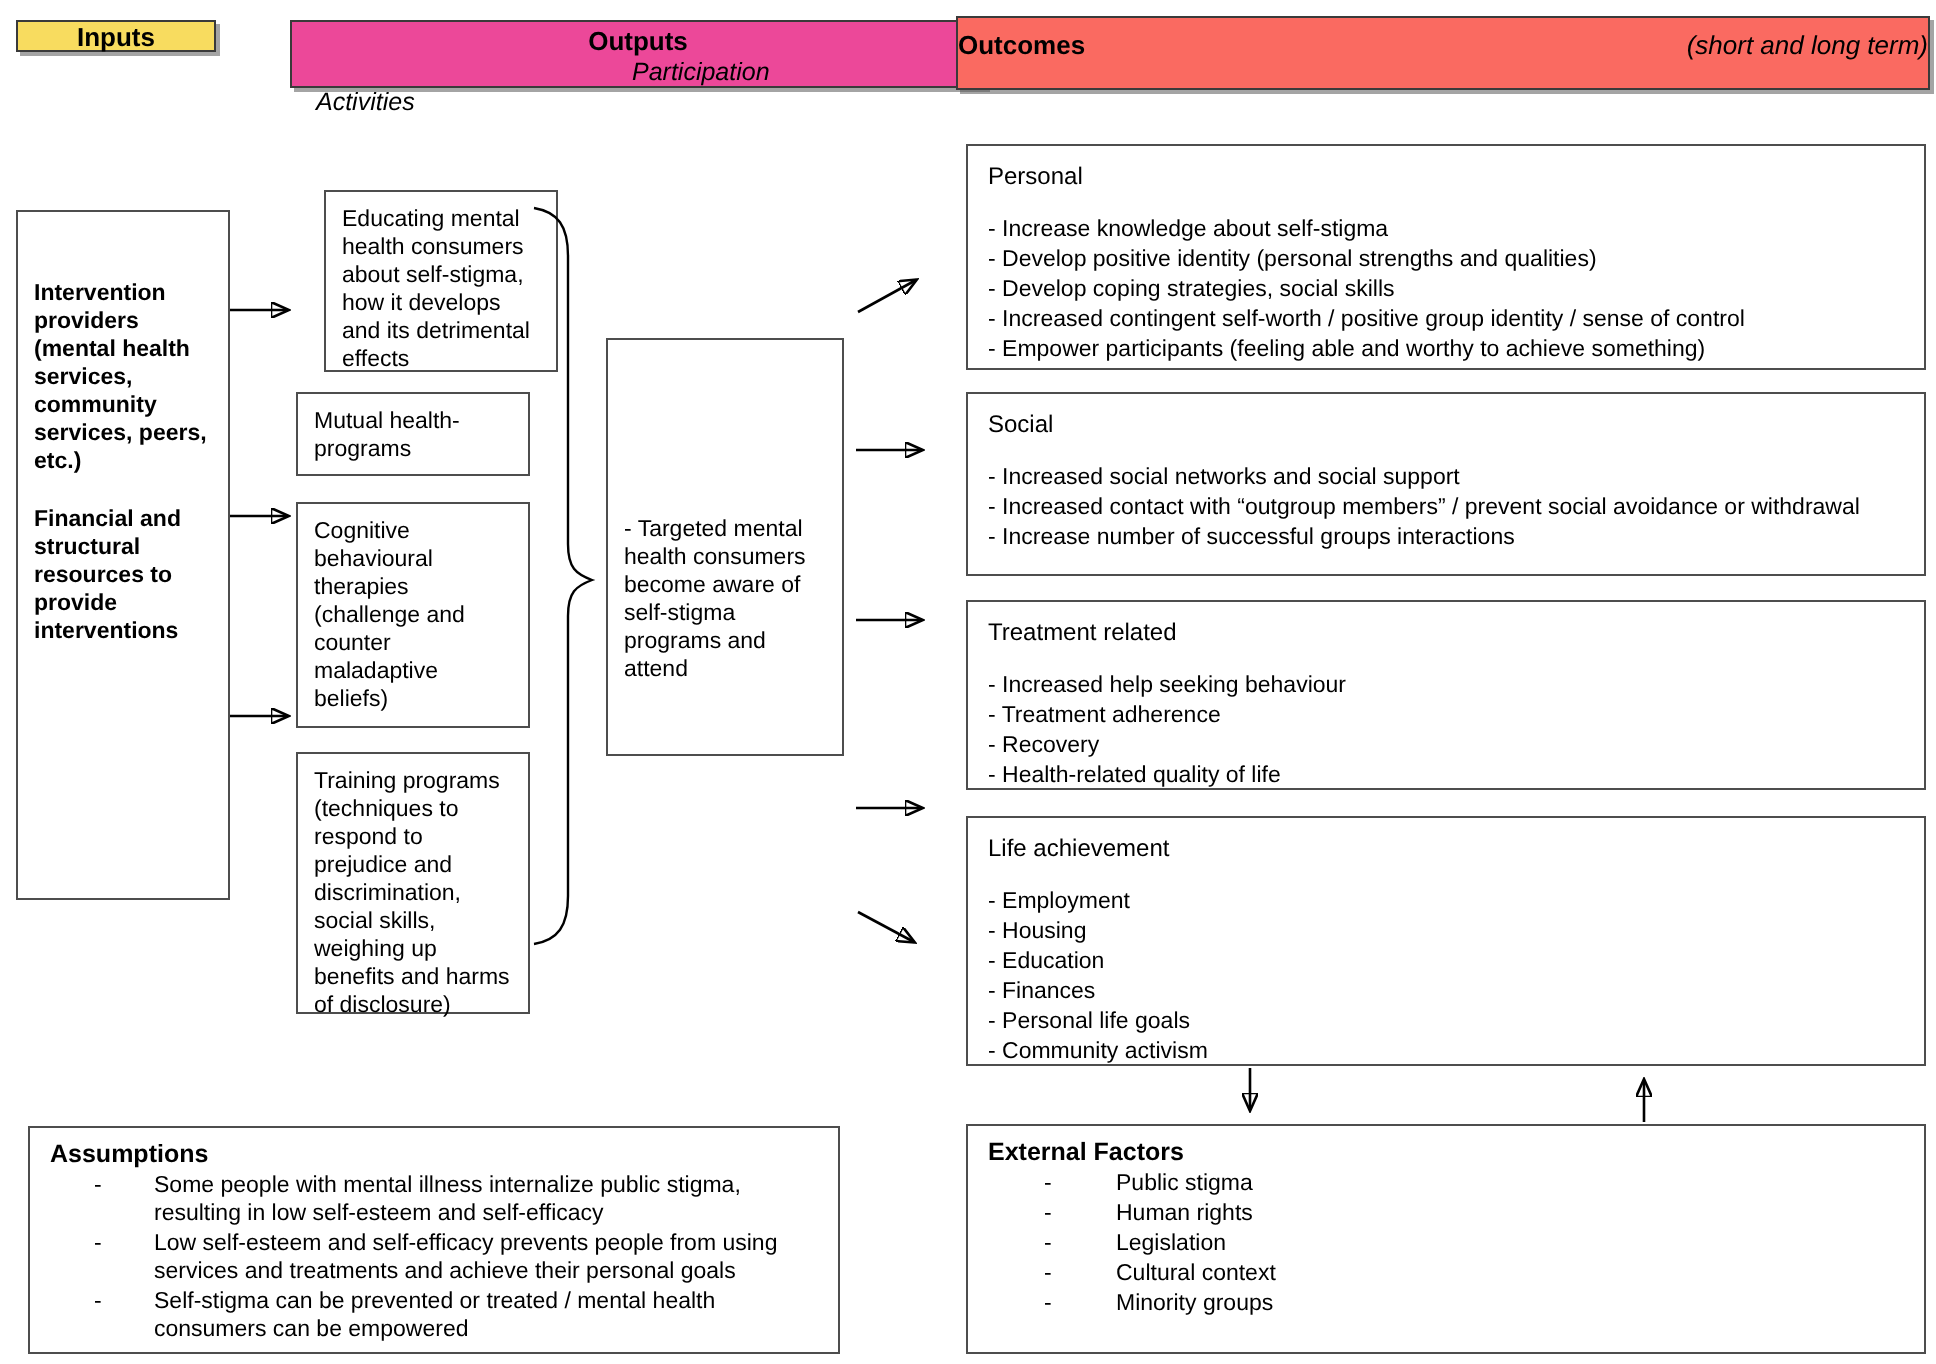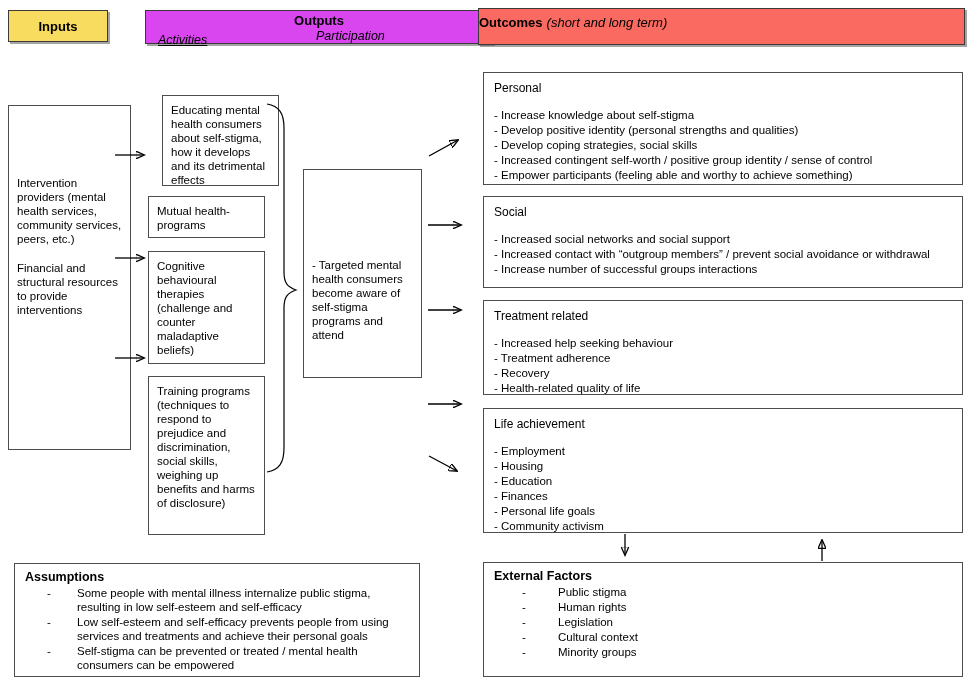--- a/index.html
+++ b/index.html
@@ -18,62 +18,63 @@
   }
   .abs { position: absolute; box-sizing: border-box; }
 
   
   .hdr {
     border: 1px solid #3a3a3a;
     box-shadow: 2px 2px 0 rgba(90,90,90,0.55);
     font-size: 13px;
   }
   .hdr-inputs {
-    left: 8px; top: 10px; width: 100px; height: 32px;
+    left: 8px; top: 10px; width: 100px; height: 16px;
     background: #F8DC5F;
     display: flex; align-items: center; justify-content: center;
     font-weight: bold;
   }
   .hdr-outputs {
     left: 145px; top: 10px; width: 348px; height: 34px;
-    background: #d946ef;
+    background: #ec4899;
     padding: 2px 10px;
   }
   .hdr-outputs .o-title { text-align: center; font-weight: bold; }
   .hdr-outputs .o-sub { position: relative; font-style: italic; font-size: 12.5px; margin-top: 1px; }
-  .hdr-outputs .o-sub .act { position: absolute; left: 2px; top: 4px; text-decoration: underline; }
+  .hdr-outputs .o-sub .act { position: absolute; left: 2px; top: 15px; }
   .hdr-outputs .o-sub .par { position: absolute; left: 160px; top: 0; }
   .hdr-outcomes {
     left: 478px; top: 8px; width: 487px; height: 37px;
     background: #FA6A61;
-    display: flex; align-items: flex-start; justify-content: flex-start;
+    display: flex; align-items: flex-start; justify-content: space-between;
     padding-top: 6px;
   }
   .hdr-outcomes .oc-bold { font-weight: bold; }
   .hdr-outcomes .oc-ital { font-style: italic; margin-left: 4px; }
 
   
   .cbox {
     border: 1px solid #4d4d4d;
     background: #ffffff;
     font-size: 11.5px;
     line-height: 1.22;
   }
 
   .inputs-box {
-    left: 8px; top: 105px; width: 123px; height: 345px;
-    padding: 70px 8px 8px 8px;
+    left: 8px; top: 105px; width: 107px; height: 345px;
+    padding: 34px 8px 8px 8px;
+    font-weight: bold;
   }
   .inputs-box .para + .para { margin-top: 15px; }
 
   .act-box { left: 148px; width: 117px; padding: 7px 6px 6px 8px; }
   .act-1 { top: 95px;  height: 91px; margin-left: 14px; }
   .act-2 { top: 196px; height: 42px; }
   .act-3 { top: 251px; height: 113px; }
-  .act-4 { top: 376px; height: 159px; }
+  .act-4 { top: 376px; height: 131px; }
 
   .part-box {
     left: 303px; top: 169px; width: 119px; height: 209px;
     padding: 88px 6px 6px 8px;
   }
 
   .out-box { left: 483px; width: 480px; padding: 8px 10px; }
   .out-title { font-weight: normal; font-size: 12px; margin-bottom: 13px; }
   .out-item { margin: 0; line-height: 1.18; margin-bottom: 1.5px; }
   .out-personal  { top: 72px;  height: 113px; }

